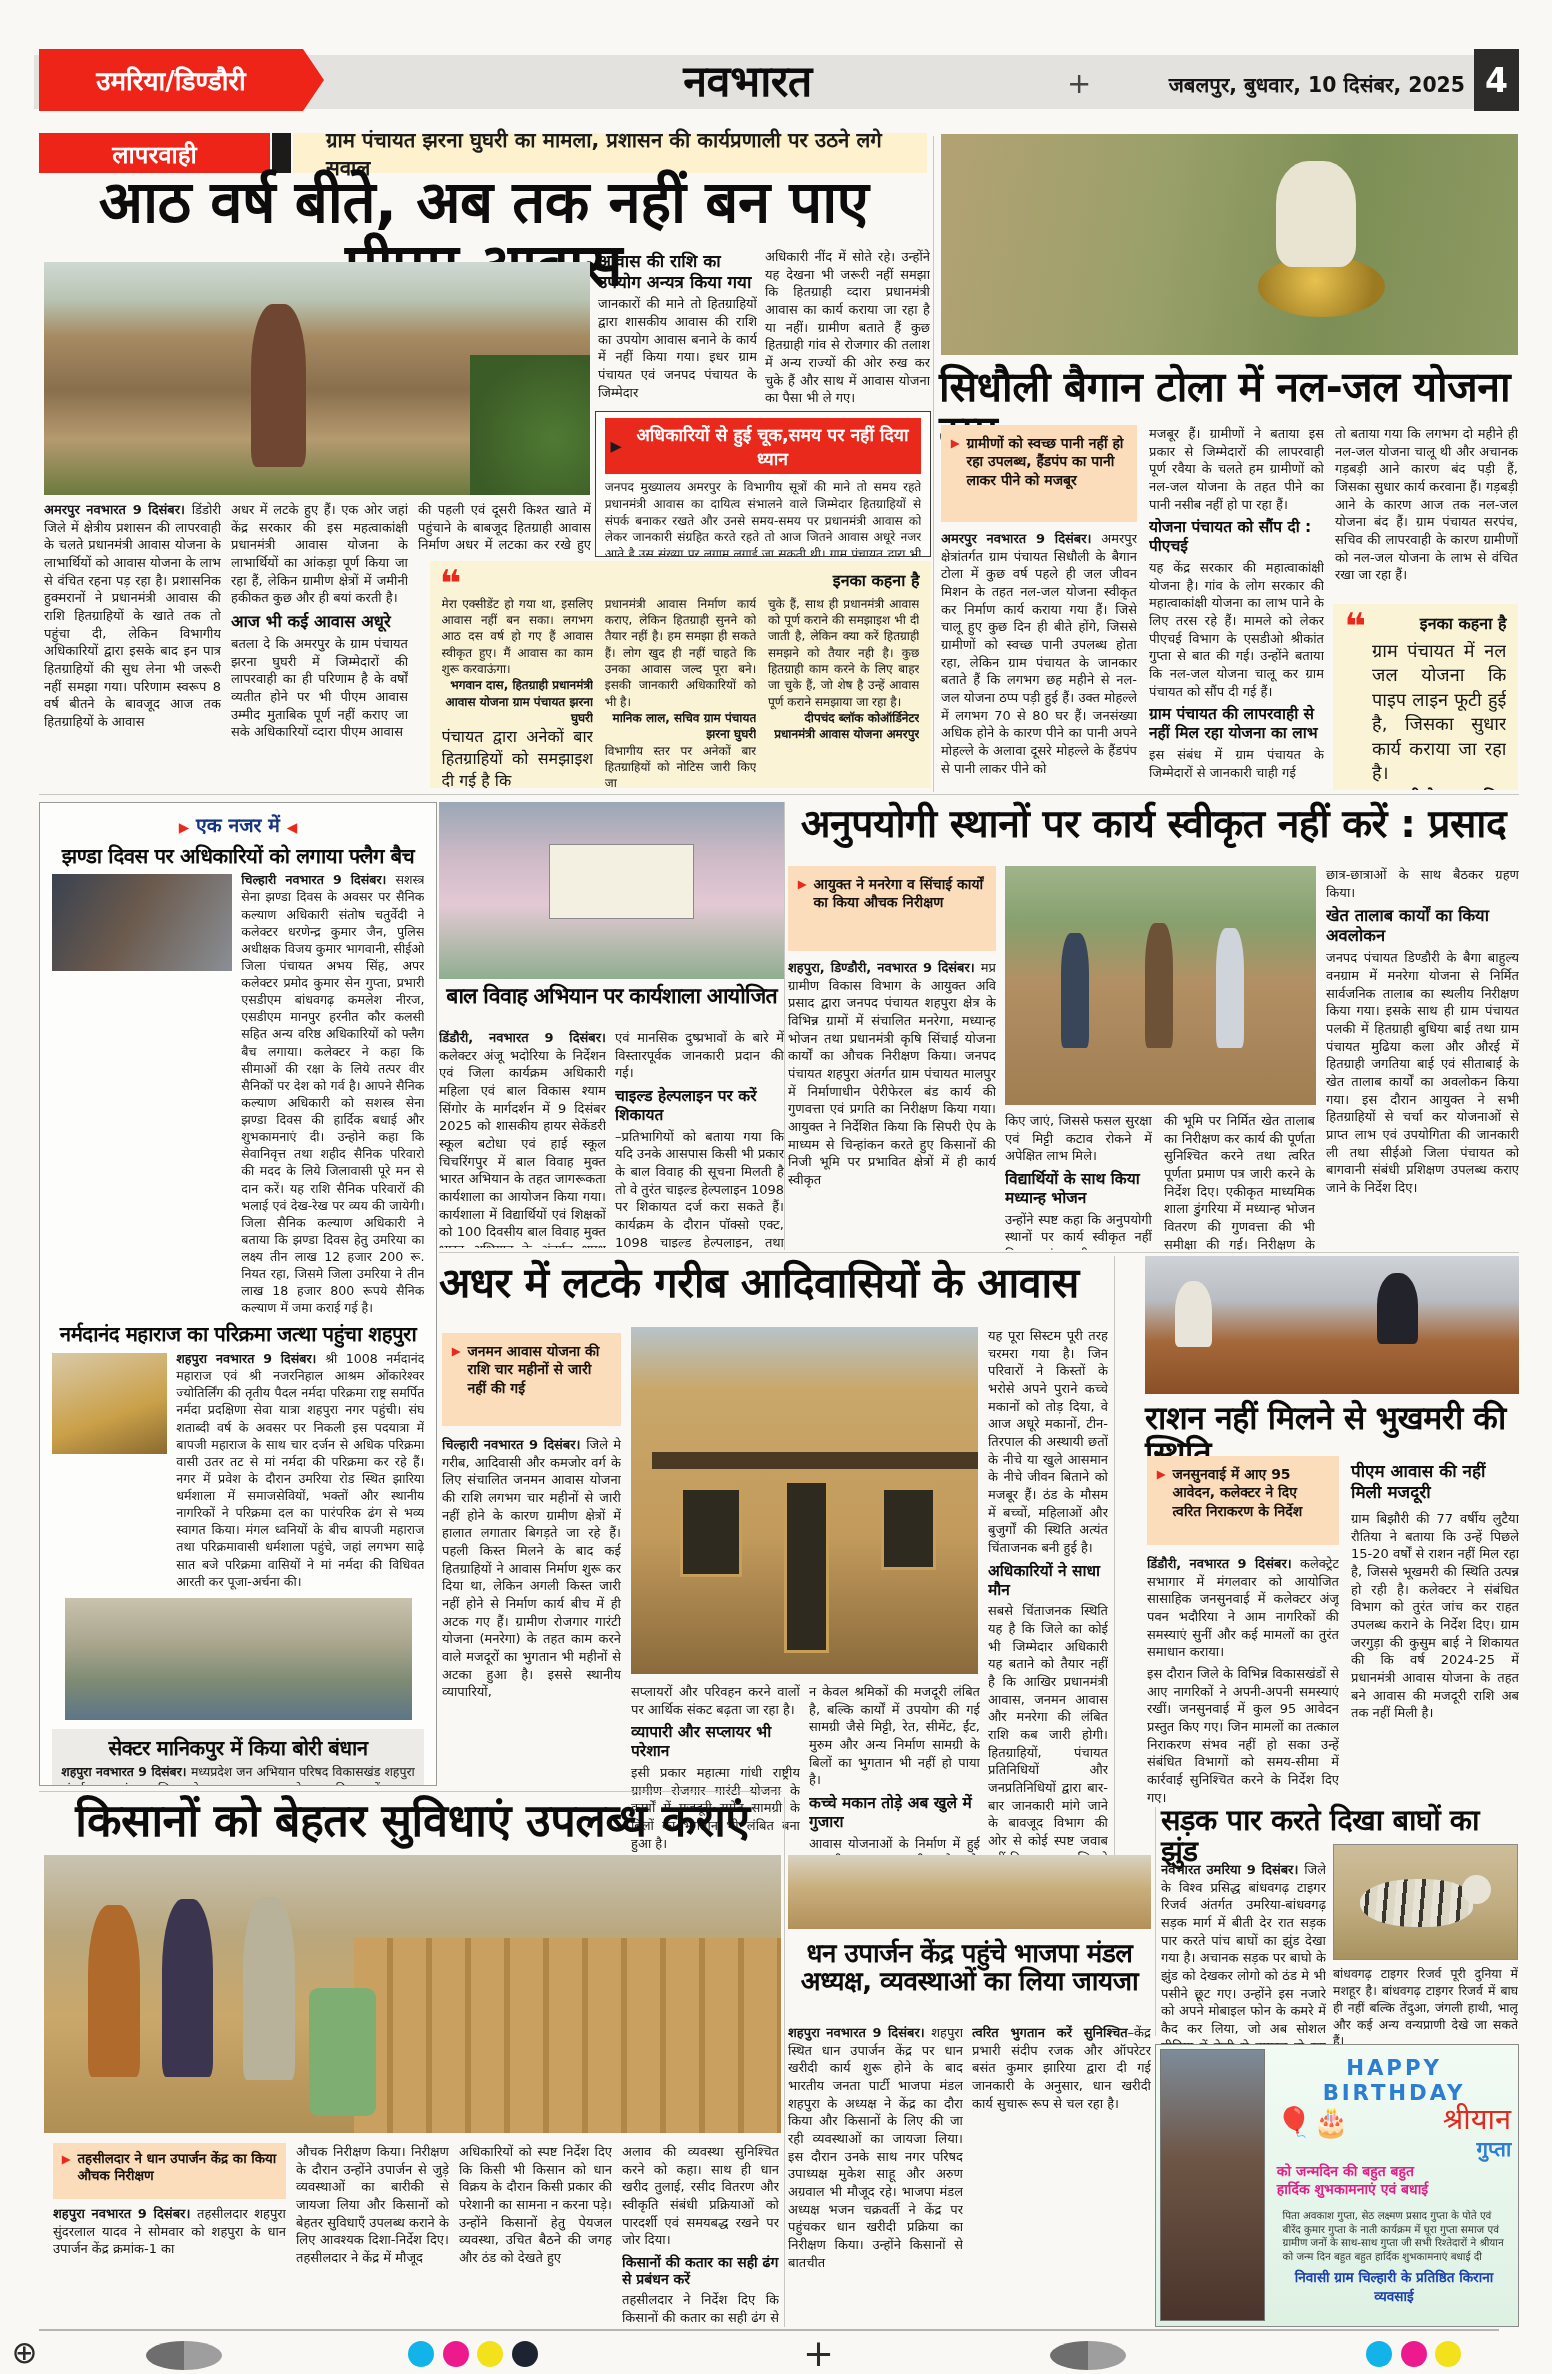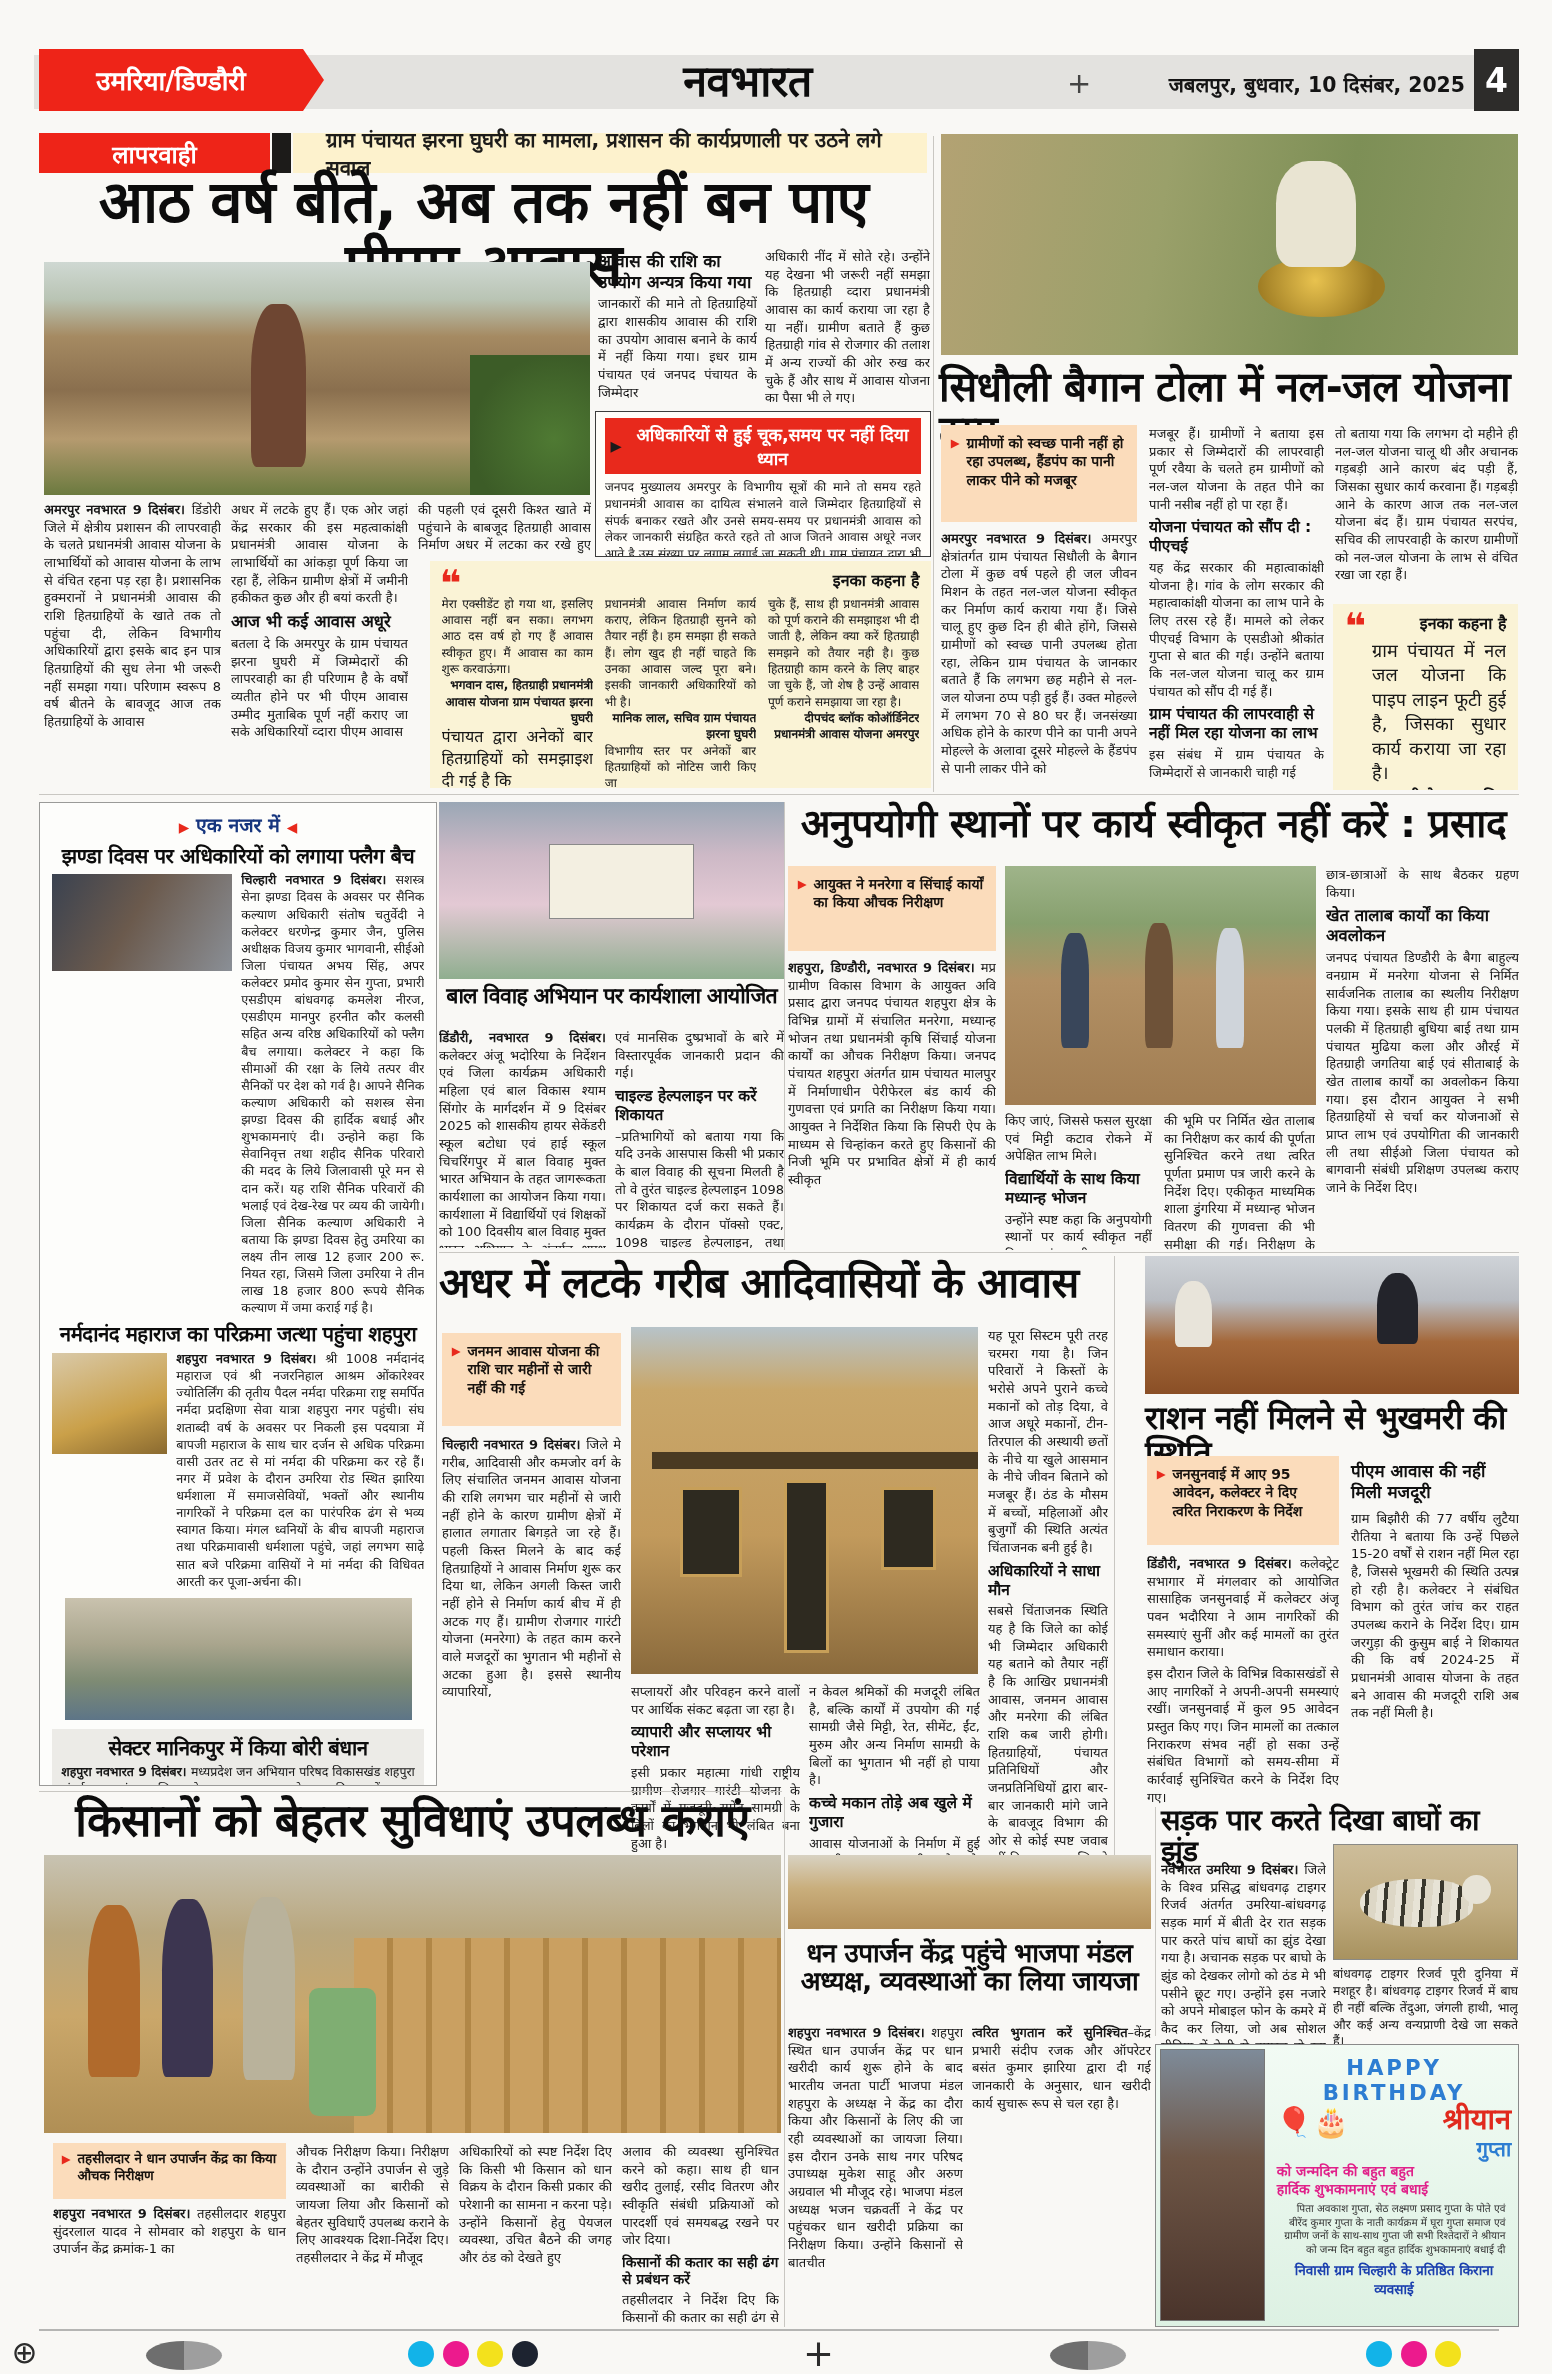--- a/index.html
+++ b/index.html
@@ -31,24 +31,24 @@
   .tagblk{position:absolute;left:272px;top:133px;width:19.4px;height:40px;background:#1c1b19}
   .strap{position:absolute;left:293px;top:133px;width:634px;height:40px;background:#fdf2cd;color:#1d1c1a;font-weight:800;font-size:20.4px;display:flex;align-items:center;padding-left:33px}
   .en{position:absolute;left:39px;top:802px;width:398px;height:984px;border:1px solid #9a9a98;background:#fdfdfb;padding:7.8px 11.6px;overflow:hidden}
   .en-title{text-align:center;font-weight:800;font-size:19.4px;color:#16357e;margin-bottom:1.9px}
   .en-title .tri{color:#e8291c;font-size:13.6px}
   .en h3{font-size:20.4px;font-weight:800;text-align:center;line-height:1.12;margin:6.8px 0 3.9px;color:#0c0c0c;letter-spacing:-0.5px}
   .fl{float:left;position:relative!important;margin:2.9px 9.7px 2.9px 0}
   .bori{background:#ecebe7;padding:7.8px 9.7px;margin-top:9.7px}
   .bday{position:absolute;left:1155px;top:2044px;width:364px;height:283px;border:1.9px solid #8a8a8a;background:linear-gradient(180deg,#f2fbf4,#ddf1e3);overflow:hidden}
   .bday-title{color:#2d7dd2;font-weight:800;font-size:21.3px;letter-spacing:2.9px;text-align:center;margin-top:7.8px}
-  .bday-name{color:#e02a1e;font-size:29px;font-weight:700;text-align:right;line-height:1}
+  .bday-name{color:#e02a1e;font-size:29px;font-weight:400;text-align:right;line-height:1}
   .bday-sur{color:#2d7dd2;font-size:20.4px;font-weight:800;text-align:right}
   .bday-wish{color:#e0218a;font-weight:800;font-size:14px;text-align:left;line-height:1.3}
-  .bday-body{font-size:10.3px;color:#333;text-align:right;line-height:1.32;margin-top:4px;padding:0 5.8px}
+  .bday-body{font-size:10.3px;color:#333;text-align:left;line-height:1.32;margin-top:11px;padding:0 5.8px}
   .bday-foot{color:#1a3fae;font-weight:800;font-size:13.6px;text-align:center;margin-top:3.9px}
   .dot{width:26px;height:26px;border-radius:50%;display:inline-block;margin-right:8.7px}
   .lens{position:absolute;width:76px;height:29px;border-radius:50%;background:linear-gradient(90deg,#6e6e6e 50%,#9e9e9e 50%)}
   .regm{position:absolute;font-size:31px;color:#2c2c2c;line-height:1}
   .win{position:absolute;background:#2e2a20;border:3.9px solid #c79f58}
   .byl b{font-weight:800}
 </style>
 </head>
 <body>
 

